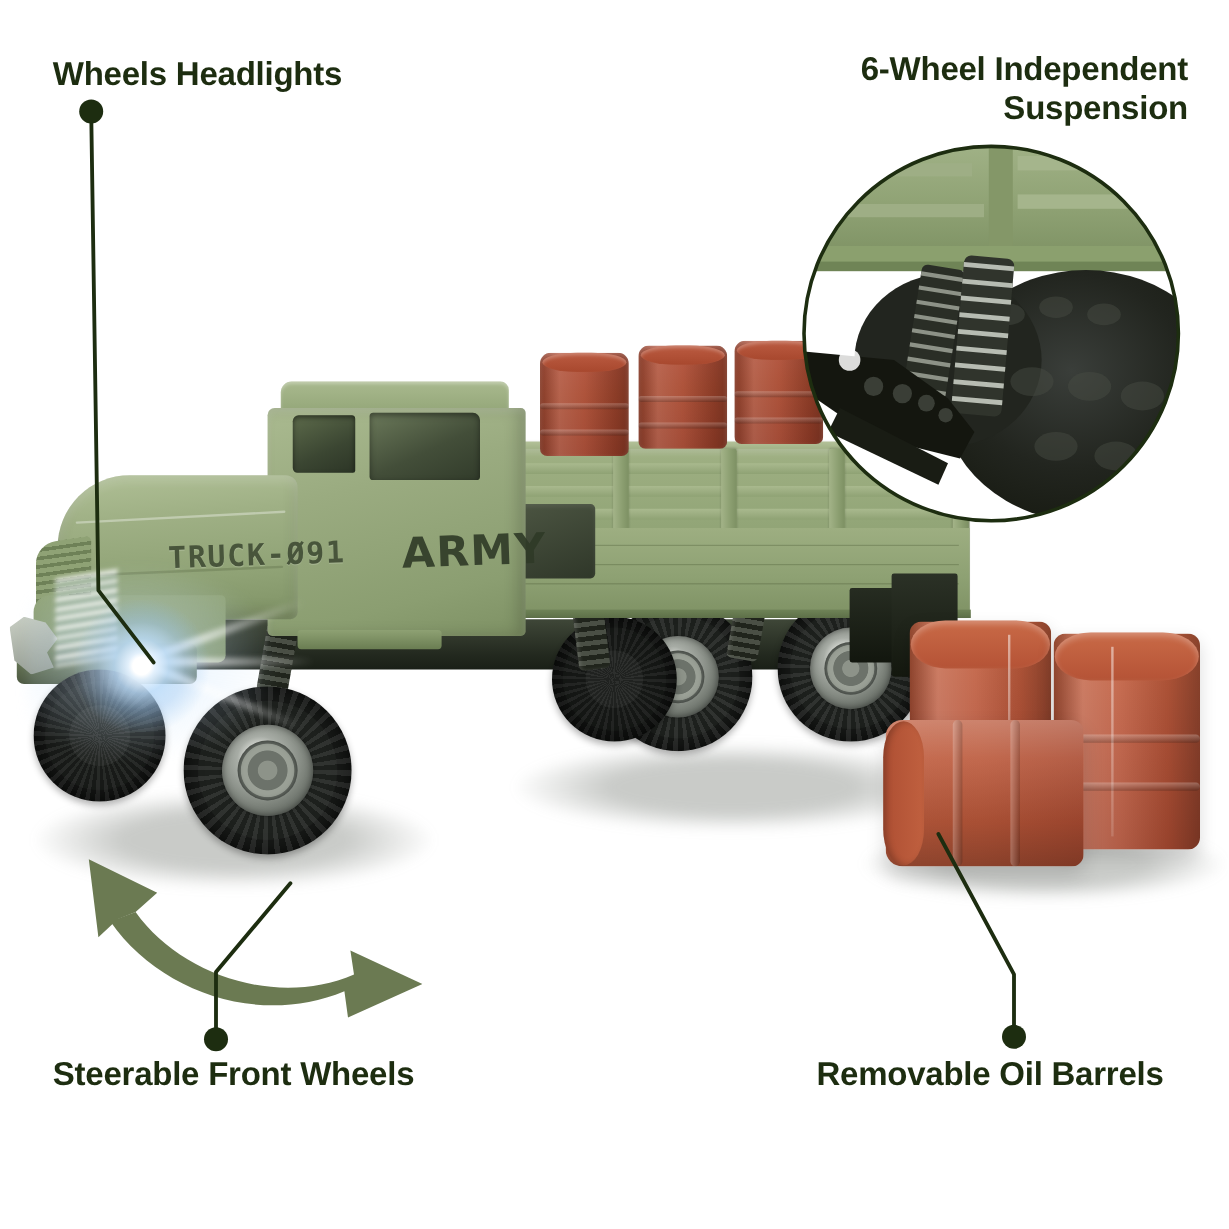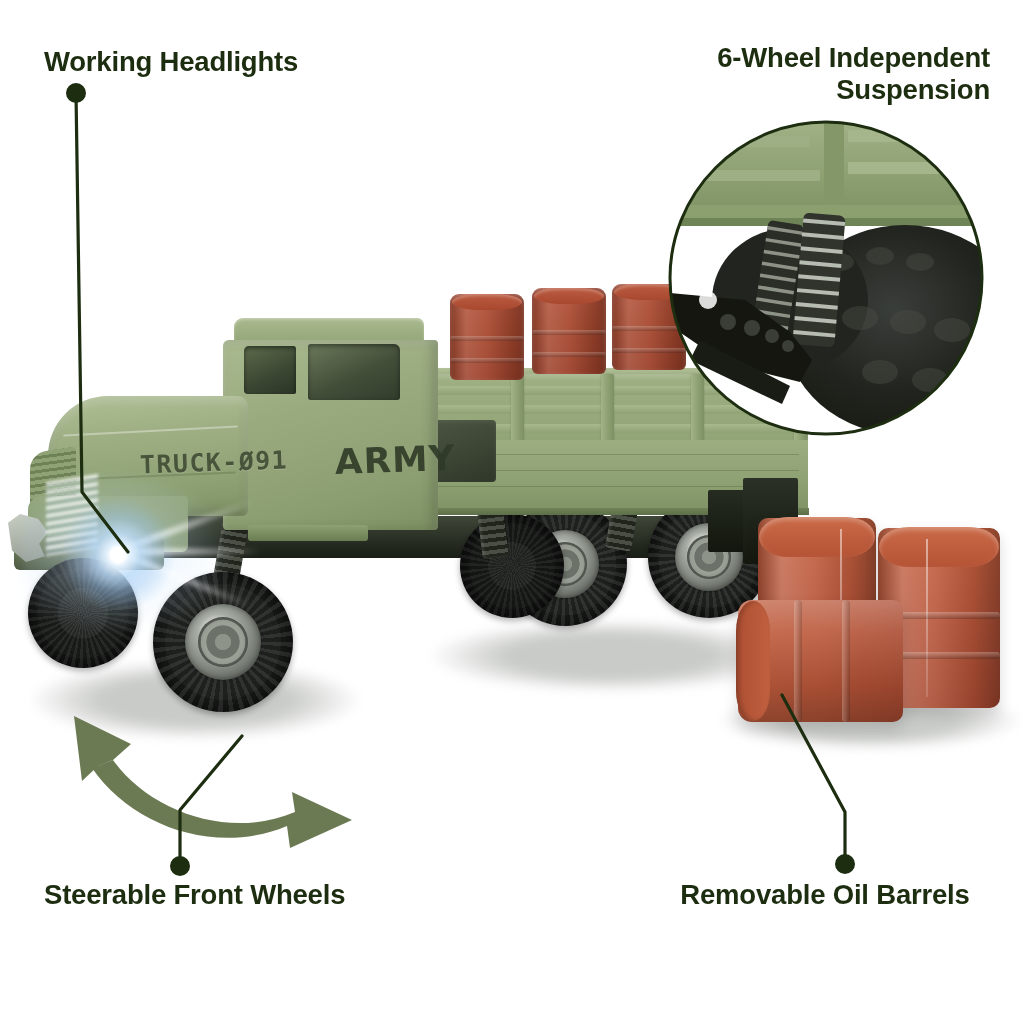--- a/index.html
+++ b/index.html
@@ -533,21 +533,21 @@
       <polyline points="242,736 180,810 180,866"></polyline>
       <polyline points="782,695 845,812 845,864"></polyline>
     </g>
     <g fill="#1d2d10">
       <circle cx="76" cy="93" r="10"></circle>
       <circle cx="180" cy="866" r="10"></circle>
       <circle cx="845" cy="864" r="10"></circle>
     </g>
   </svg>
 
-  <div class="label lbl-headlights">Working Headlights</div>
+  <div class="label lbl-headlights">Wheels Headlights</div>
 
   <div class="label lbl-suspension">6-Wheel Independent
 Suspension</div>
 
   <div class="label lbl-steerable">Steerable Front Wheels</div>
 
   <div class="label lbl-barrels">Removable Oil Barrels</div>
 
 </div>
 

